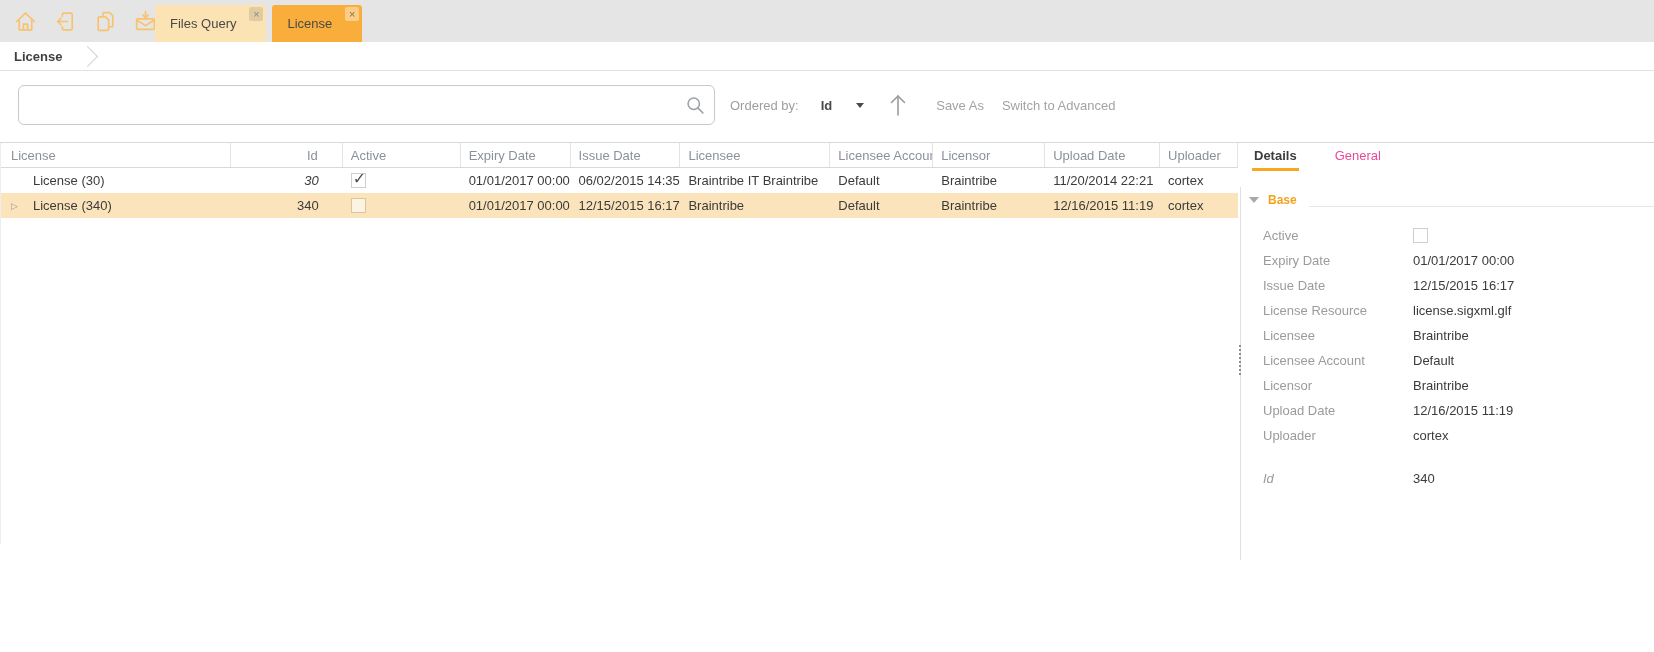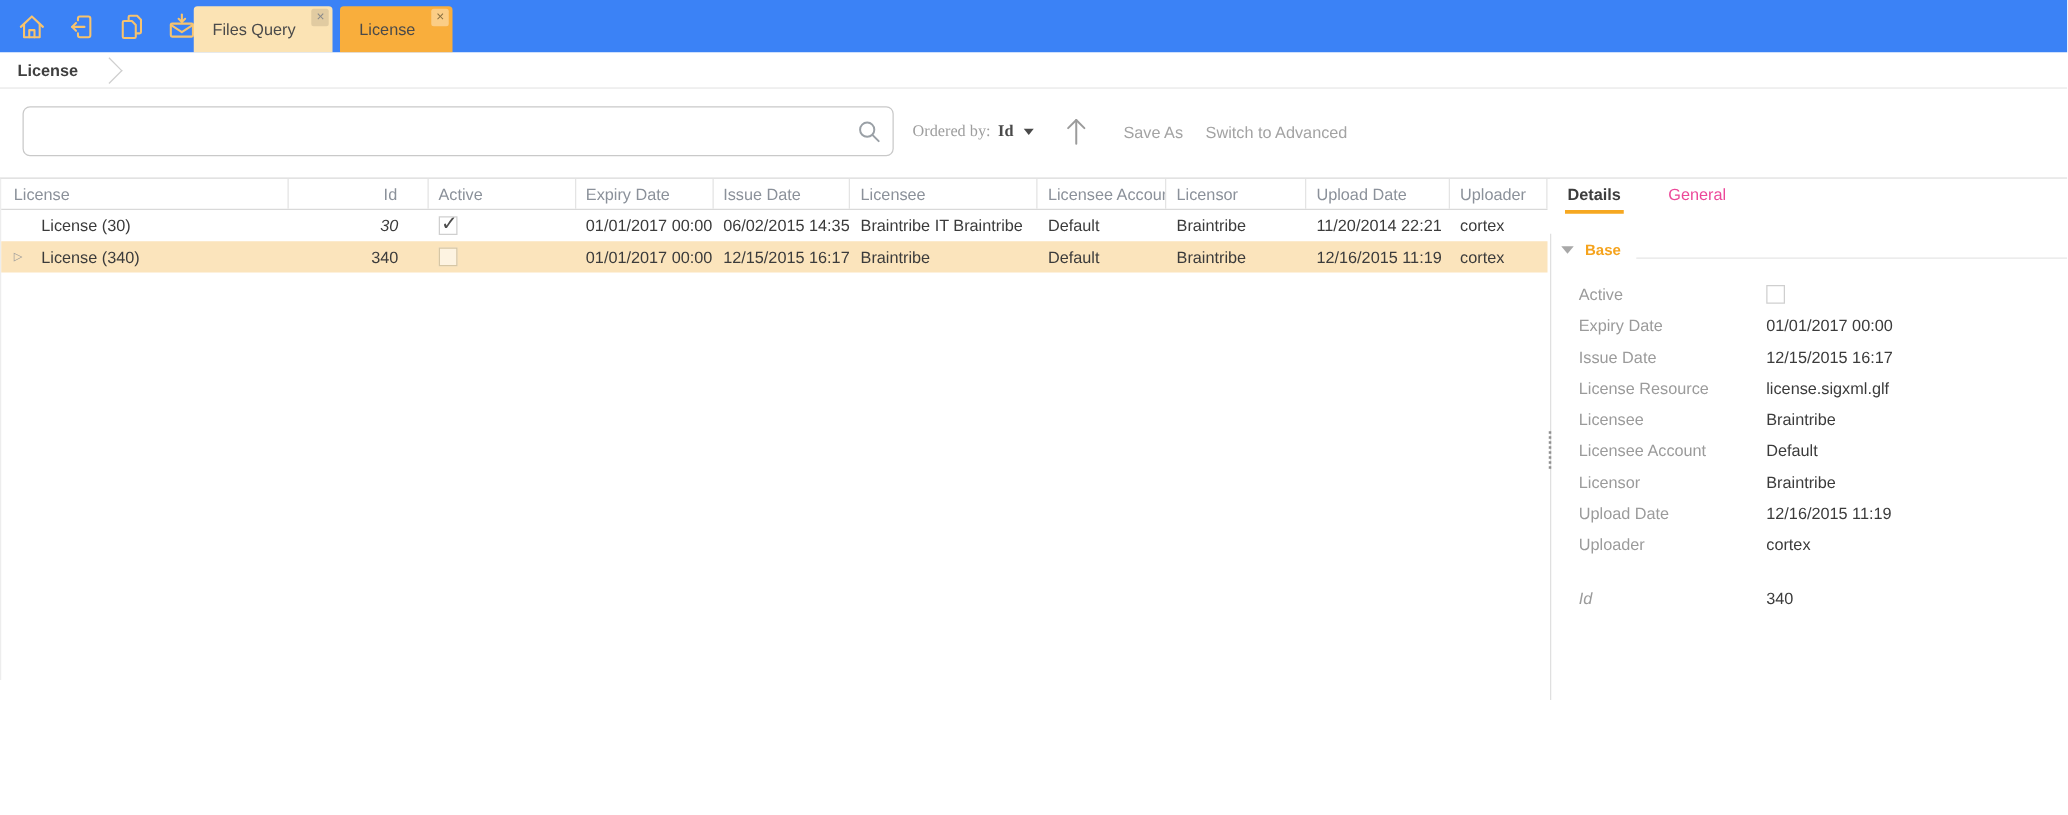--- a/index.html
+++ b/index.html
@@ -1,21 +1,21 @@
 <!DOCTYPE html>
 <html><head>
 <meta charset="utf-8">
 <style>
   * { margin:0; padding:0; box-sizing:border-box; }
   html,body { background:#fff; }
   body { font-family:"Liberation Sans","DejaVu Sans",sans-serif; font-size:13px; color:#3b3b3b; }
   #app { position:relative; width:1654px; height:652px; background:#fff; overflow:hidden; }
 
   
-  .toolbar { position:absolute; left:0; top:0; width:1654px; height:42px; background:#3b82f6; }
+  .toolbar { position:absolute; left:0; top:0; width:1654px; height:42px; background:#e5e5e5; }
   .tool-icons { position:absolute; left:12px; top:8px; display:flex; gap:14px; }
   .tool-btn { width:26px; height:26px; display:flex; align-items:center; justify-content:center; cursor:pointer; }
   .tabs { position:absolute; left:155px; top:5px; display:flex; gap:6px; height:37px; }
   .tab { position:relative; height:37px; padding:0 30px 0 15px; display:flex; align-items:center;
          background:#FBE3B4; border-radius:3px 3px 0 0; color:#4a4a4a; cursor:pointer; white-space:nowrap; }
   .tab.active { background:#F9AE3C; }
   .tab-close { position:absolute; top:2px; right:3px; width:14px; height:14px; border-radius:2px;
                background:rgba(0,0,0,0.10); color:#8a8a8a; font-size:11px; line-height:14px;
                text-align:center; cursor:pointer; }
   .tab.active .tab-close { background:rgba(255,255,255,0.38); color:#8a7040; }
@@ -29,21 +29,21 @@
                    transform:rotate(45deg); margin-left:18px; margin-right:8px; }
 
   
   .querybar { position:absolute; left:0; top:71px; width:1654px; height:71px; background:#fff; }
   .search-wrap { position:absolute; left:18px; top:14px; width:697px; height:40px;
                  border:1px solid #c9c9c9; border-radius:6px; background:#fff; display:flex; align-items:center; }
   .search-input { flex:1; height:100%; border:none; outline:none; background:transparent;
                   padding:0 10px; font:inherit; color:#3b3b3b; }
   .search-btn { width:38px; height:100%; display:flex; align-items:center; justify-content:center; cursor:pointer; }
   .query-right { position:absolute; left:730px; top:14px; height:40px; display:flex; align-items:center; gap:18px; }
-  .orderedby { display:flex; align-items:center; gap:6px; cursor:pointer;font-family:Liberation Serif, serif; }
+  .orderedby { display:flex; align-items:center; gap:22px; cursor:pointer; }
   .orderedby-label { color:#9e9e9e; }
   .orderedby-value { color:#4a4a4a; font-weight:600; }
   .caret-down { width:0; height:0; border-left:4px solid transparent; border-right:4px solid transparent;
                 border-top:5px solid #4a4a4a; margin-left:2px; }
   .sort-arrow { display:flex; align-items:center; cursor:pointer; margin-left:4px; }
   .qlink { color:#a3a3a3; cursor:pointer; white-space:nowrap; }
   .qlink.saveas { margin-left:8px; }
 
   
   .content { position:absolute; left:0; top:142px; width:1654px; height:510px;

